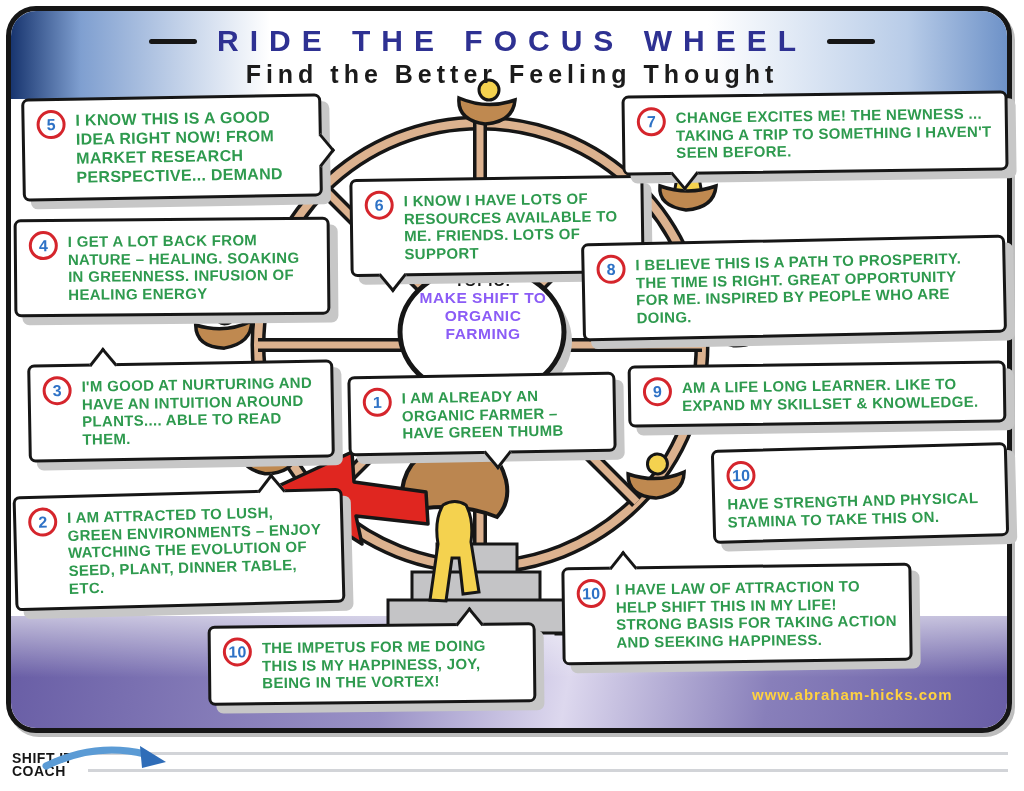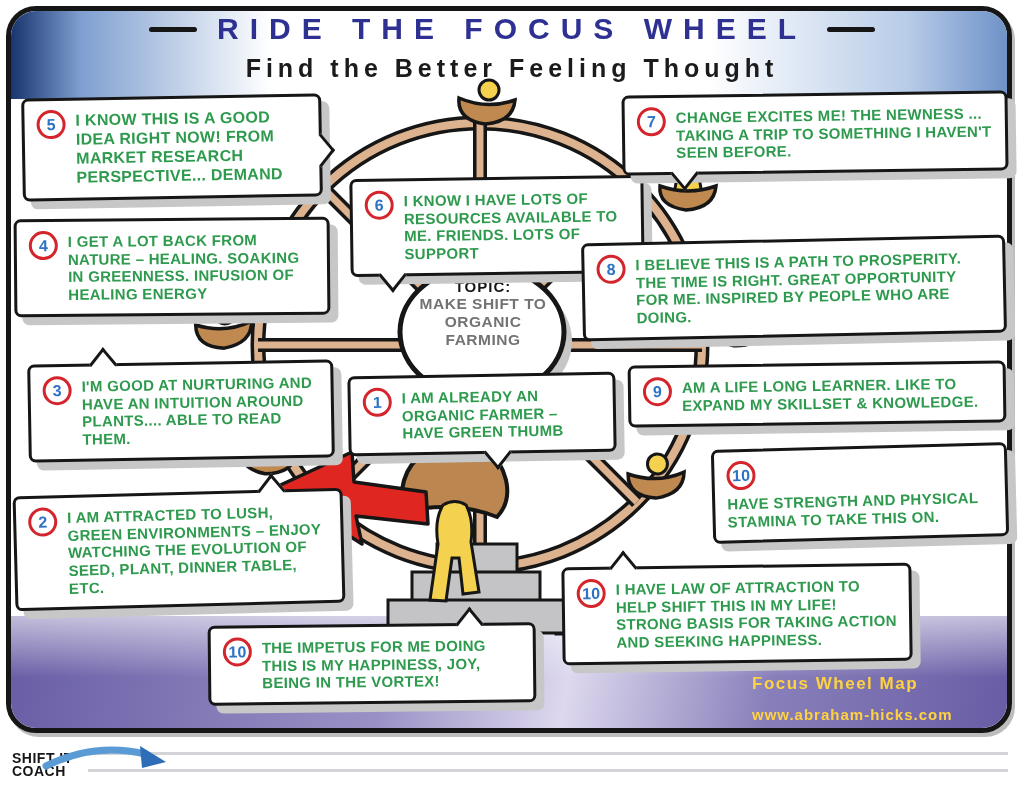--- a/index.html
+++ b/index.html
@@ -22,34 +22,34 @@
     position:absolute; left:0; bottom:0; right:0; height:112px;
     background:
       linear-gradient(180deg, rgba(255,255,255,.65) 0%, rgba(255,255,255,0) 55%),
       linear-gradient(100deg,#685da5 0%,#9a92c6 38%,#ddd8ee 56%,#8density0 0,#887fba 76%,#685da5 100%);
     background:
       linear-gradient(180deg, rgba(255,255,255,.6) 0%, rgba(255,255,255,0) 55%),
       linear-gradient(100deg,#685da5 0%,#9a92c6 38%,#ddd8ee 56%,#887fba 76%,#685da5 100%);
   }
   
   .header { position:absolute; left:0; top:12px; width:1024px; text-align:center; z-index:3; }
-  .title-row { display:flex; align-items:center; justify-content:center; gap:20px; }
+  .title-row { display:flex; align-items:center; justify-content:center; gap:20px;margin-top:12px; }
   .title-dash { width:48px; height:5px; background:#161616; border-radius:3px; }
   .title {
     font-size:30px; font-weight:bold; letter-spacing:11px; color:#2e3192; white-space:nowrap;
   }
   .subtitle {
-    margin-top:8px; font-size:25px; font-weight:bold; letter-spacing:5px; color:#1b1b1b; white-space:nowrap;
+    margin-top:2px; font-size:25px; font-weight:bold; letter-spacing:5px; color:#1b1b1b; white-space:nowrap;
   }
   
   .scene { position:absolute; left:0; top:0; z-index:2; pointer-events:none; }
   
-  .hub-text { position:absolute; left:407px; top:278px; width:152px; z-index:3; text-align:center; }
+  .hub-text { position:absolute; left:407px; top:272px; width:152px; z-index:3; text-align:center; }
   .hub-label { font-size:15px; font-weight:bold; letter-spacing:1px; color:#161616; }
-  .hub-topic { font-size:15.5px; font-weight:bold; letter-spacing:.5px; color:#737373; line-height:1.15; }
+  .hub-topic { font-size:15.5px; font-weight:bold; letter-spacing:.5px; color:#8b5cf6; line-height:1.15; }
   
   .bubble {
     position:absolute; background:#fff; border:3.5px solid #161616; border-radius:7px;
     box-shadow:8px 8px 0 #c7c7c7; z-index:4; padding:9px 12px 10px 12px;
   }
   .bubble-inner { display:flex; align-items:flex-start; gap:10px; }
   .num {
     flex:0 0 auto; width:29px; height:29px; border:3px solid #d5252c; border-radius:50%;
     display:flex; align-items:center; justify-content:center;
     font-size:16px; font-weight:bold; color:#2e72c6; background:#fff;
@@ -253,21 +253,20 @@
   </div>
   <div class="bubble b12">
     <span class="tail tail-up"></span>
     <div class="bubble-inner">
       <span class="num">10</span>
       <span class="btxt">THE IMPETUS FOR ME DOING THIS IS MY HAPPINESS, JOY, BEING IN THE VORTEX!</span>
     </div>
   </div>
 
   <div class="map-credit">
-    <div class="map-title">Focus Wheel Map</div>
     <div class="map-url">www.abraham-hicks.com</div>
   </div>
 
   <div class="logo">
     <div class="logo-text">
       <div>SHIFT-IT</div>
       <div>COACH</div>
     </div>
     <svg class="logo-arrow" width="150" height="40" viewBox="0 0 150 40">
       <path d="M 6 30 Q 55 6 105 18" fill="none" stroke="#5b9bd5" stroke-width="7" stroke-linecap="round"></path>

